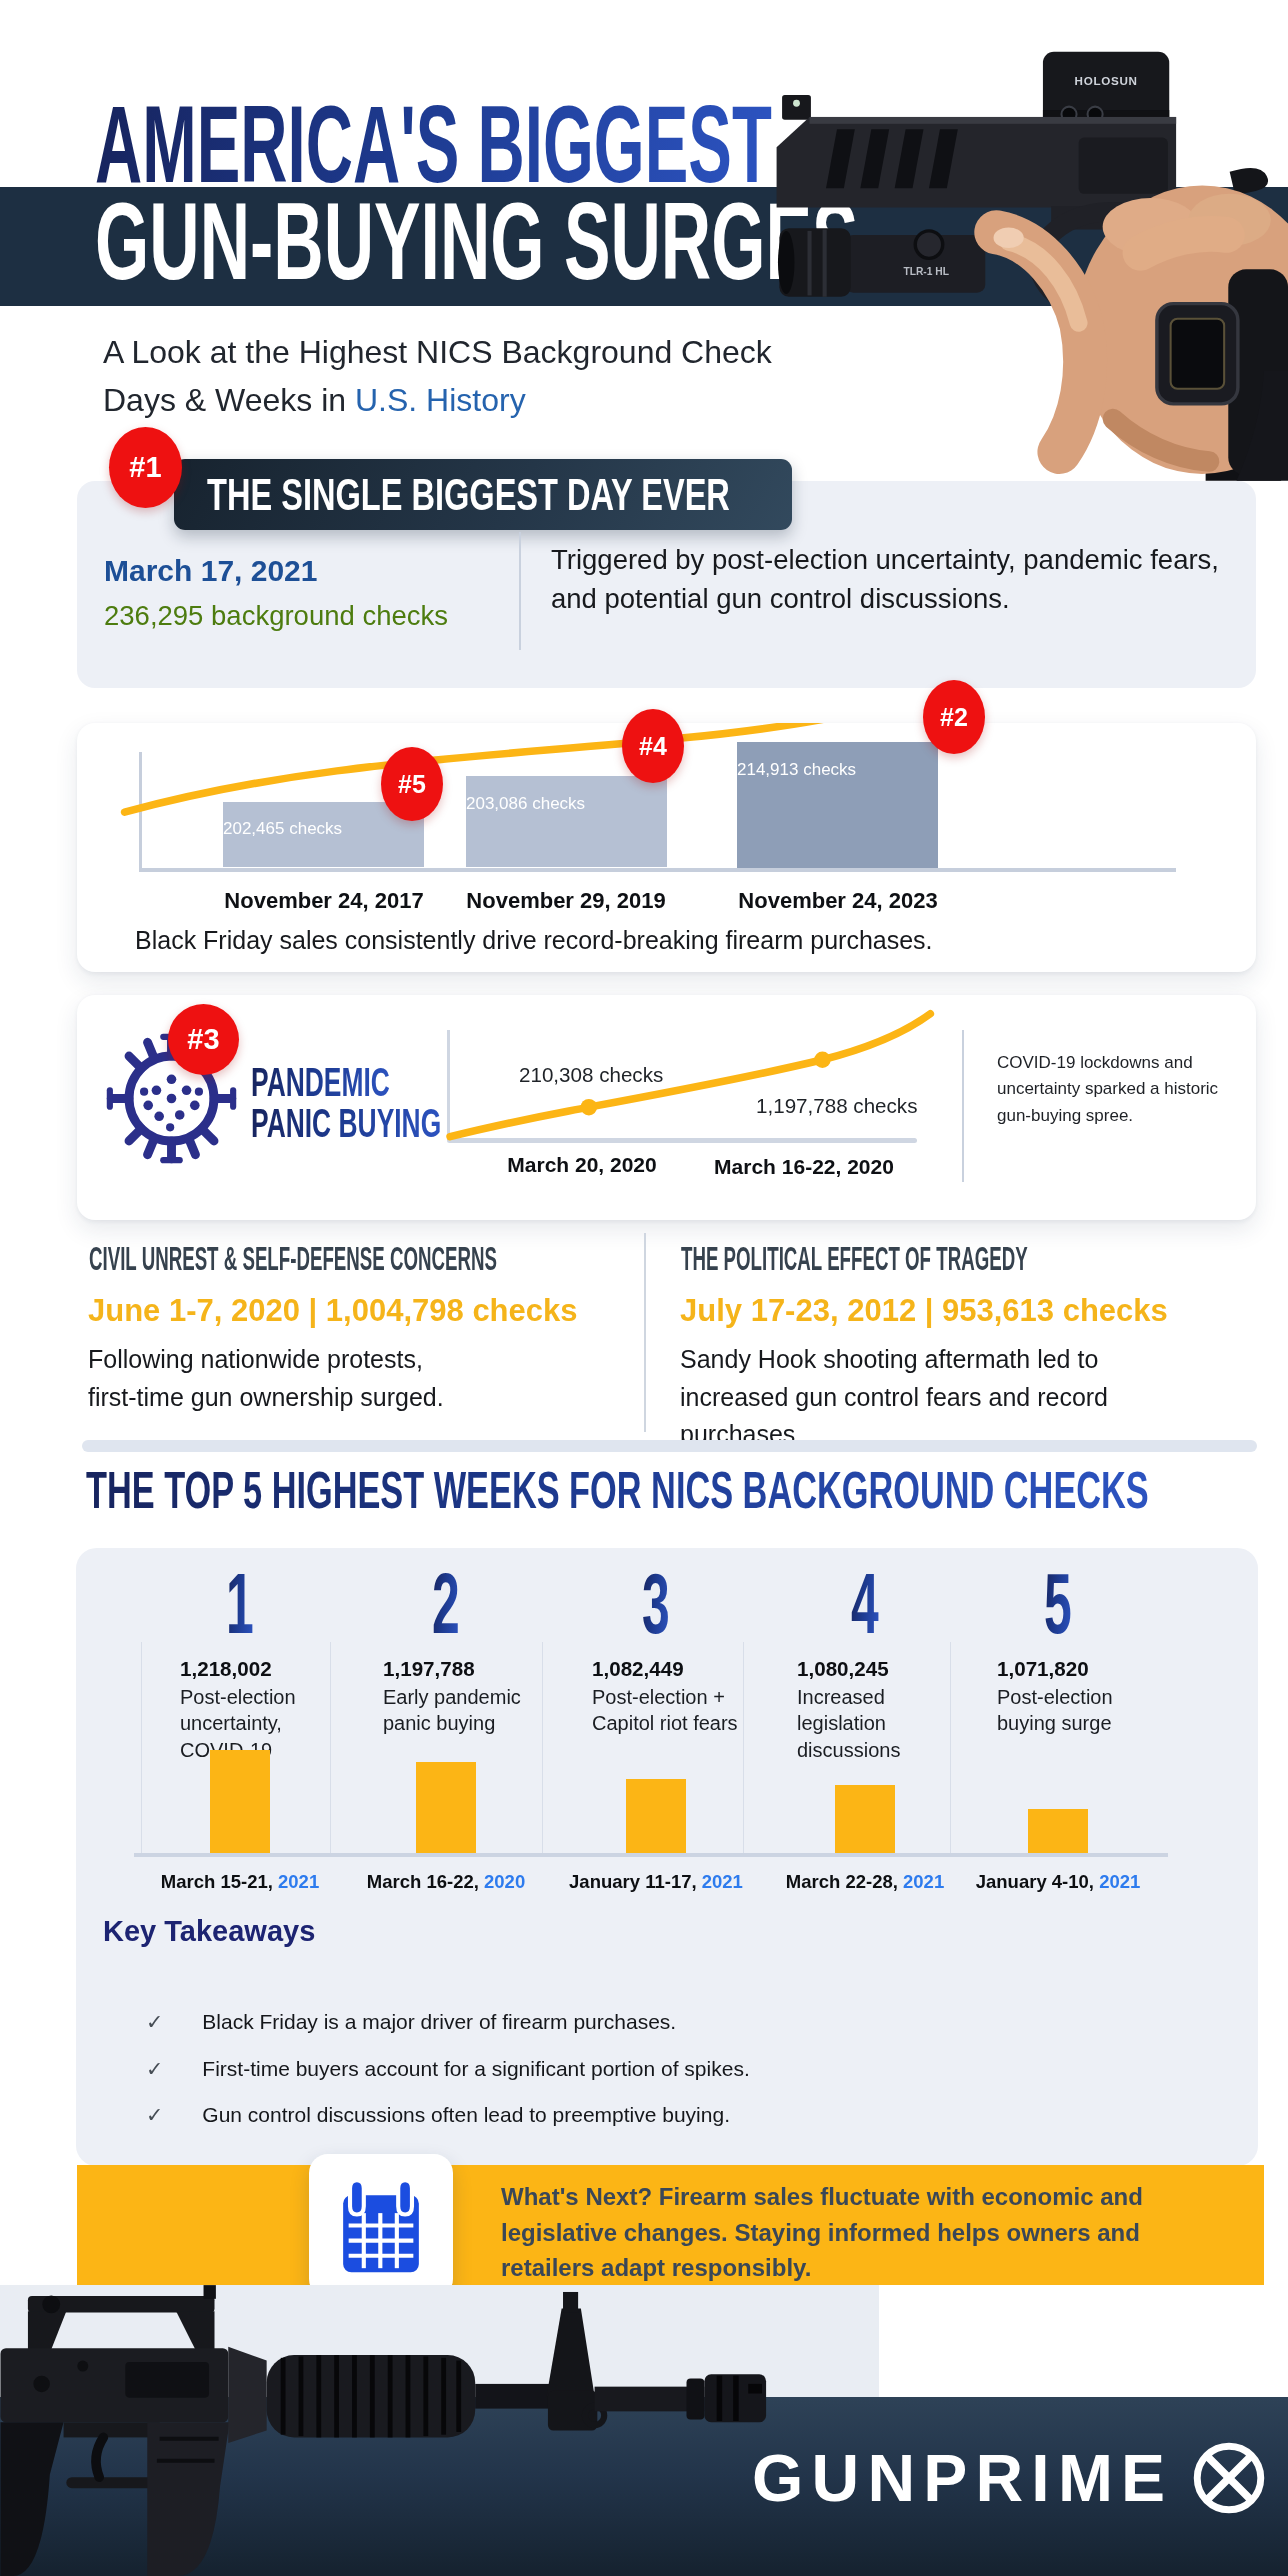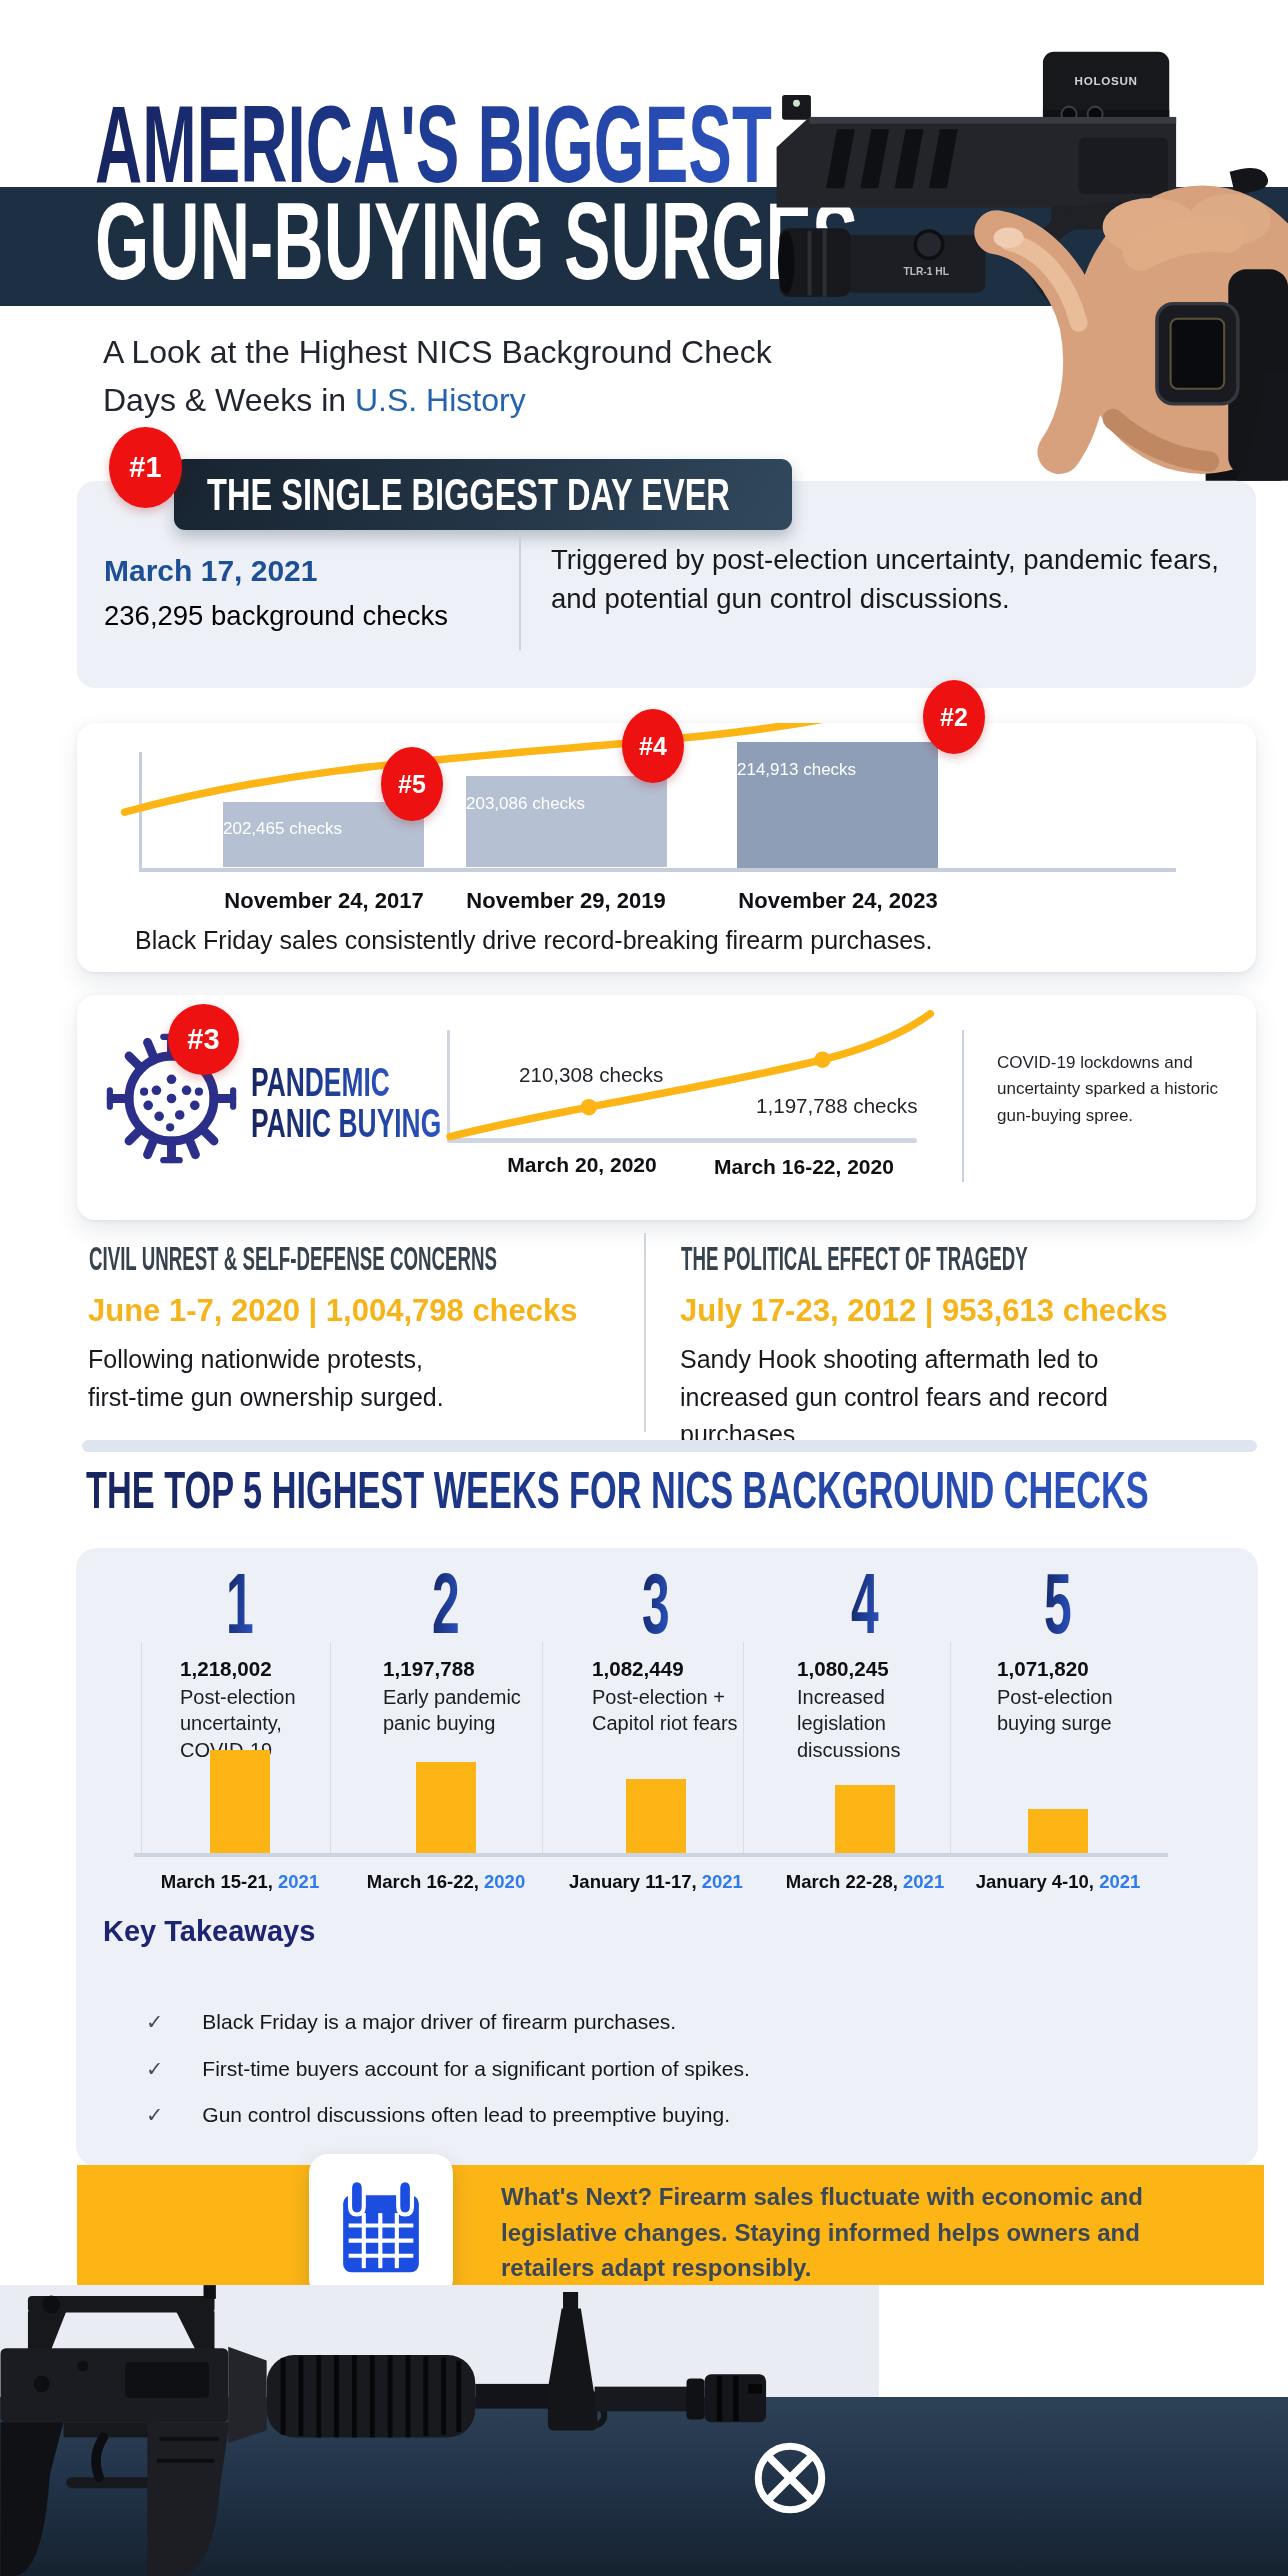--- a/index.html
+++ b/index.html
@@ -109,21 +109,21 @@
   </svg>
 
   <div class="card gray-card" style="left:77px; top:481px; width:1179px; height:207px;"></div>
   <div class="abs" style="left:174px; top:459px; width:618px; height:71px; border-radius:11px;
               background:linear-gradient(120deg,#17232f 0%,#243648 55%,#32495d 100%); box-shadow:0 6.9px 15px rgba(15,30,50,.25);">
     <span class="cd" style="position:absolute; left:33px; top:18.5px; font-size:44px; line-height:34px; transform:scale(.74,1); color:#ffffff;">THE SINGLE BIGGEST DAY EVER</span>
   </div>
   <div class="badge" style="left:109px; top:427px; width:73px; height:81px; font-size:29px;">#1</div>
 
   <div class="abs" style="left:104px; top:554px; font-size:30px; font-weight:700; color:#1d4f96;">March 17, 2021</div>
-  <div class="abs" style="left:104px; top:600px; font-size:27.5px; color:#000000;">236,295 background checks</div>
+  <div class="abs" style="left:104px; top:600px; font-size:27.5px; color:#4d7c0f;">236,295 background checks</div>
   <div class="divider-v" style="left:519px; top:532px; width:2.1px; height:118px;"></div>
   <div class="abs body-text" style="left:551px; top:541px; width:673px; font-size:27.5px; line-height:1.4;">Triggered by post-election uncertainty, pandemic fears, and potential gun control discussions.</div>
 
   <div class="card white-card" style="left:77px; top:723px; width:1179px; height:249px;"></div>
 
   <div class="abs" style="left:139px; top:752px; width:2.7px; height:118px; background:#c6cedc;"></div>
   <div class="abs" style="left:139px; top:868px; width:1037px; height:4.1px; background:#c6cedc;"></div>
 
   <div class="abs" style="left:223px; top:802px; width:201px; height:65px; background:#b5c0d3;"></div>
   <div class="abs" style="left:466px; top:776px; width:201px; height:91px; background:#b5c0d3;"></div>
@@ -362,20 +362,21 @@
     <g>
       <rect x="1000" y="142" width="26" height="60" rx="6" fill="#101115"></rect>
       <rect x="1026" y="136" width="90" height="70" rx="10" fill="#15161b"></rect>
       <line x1="1048" y1="138" x2="1048" y2="204" stroke="#060608" stroke-width="8"></line>
       <line x1="1072" y1="138" x2="1072" y2="204" stroke="#060608" stroke-width="8"></line>
       <rect x="1090" y="150" width="20" height="14" fill="#060608"></rect>
     </g>
   </svg>
 
   <div class="abs" style="left:752px; top:2440px; display:flex; align-items:center; gap:18px;">
+    <span style="font-size:66px; font-weight:700; letter-spacing:8.2px; color:#ffffff;">GUNPRIME</span>
     <svg width="76" height="76" viewBox="0 0 110 110">
       <circle cx="55" cy="55" r="46" fill="none" stroke="#ffffff" stroke-width="10"></circle>
       <line x1="26" y1="26" x2="84" y2="84" stroke="#ffffff" stroke-width="11" stroke-linecap="round"></line>
       <line x1="84" y1="26" x2="26" y2="84" stroke="#ffffff" stroke-width="11" stroke-linecap="round"></line>
     </svg>
   </div>
 
 </div>
 
 

